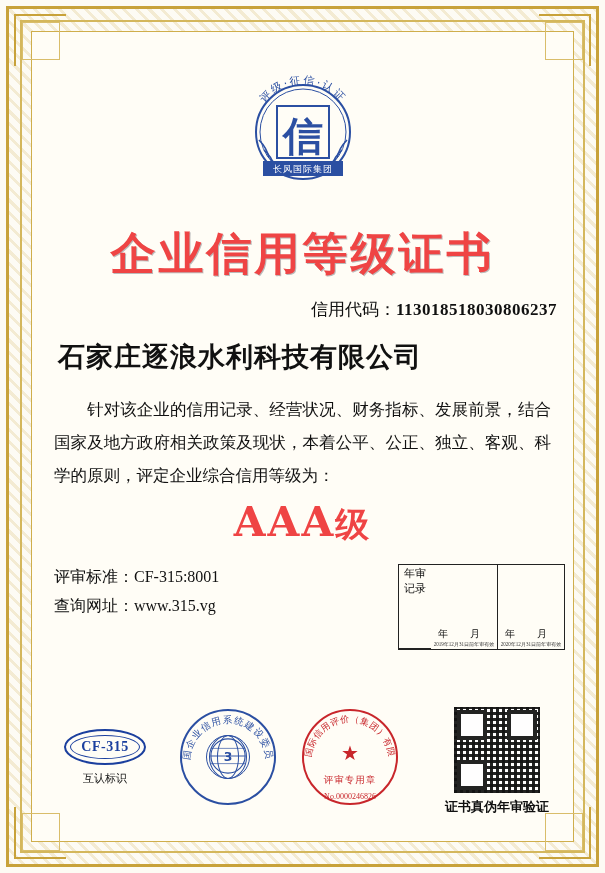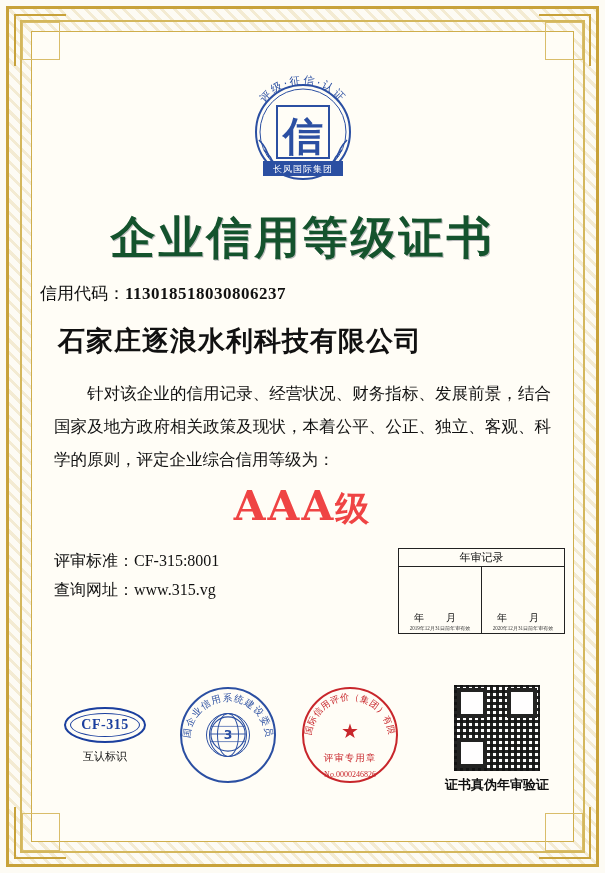--- a/index.html
+++ b/index.html
@@ -84,26 +84,27 @@
     height: 132px;
   }
 
   
   .cert-title {
     text-align: center;
     font-family: "DejaVu Serif", "Liberation Serif", serif;
     font-size: 45px;
     font-weight: bold;
     letter-spacing: 3px;
-    color: #14532d;
-    margin-top: 14px;
+    color: #ef4444;
+    margin-top: 30px;
     text-shadow: 1px 1px 0 #bbb;
   }
 
   .credit-code {
+    text-align: right;
     margin-top: 14px;
     padding-right: 8px;
     font-size: 17px;
     color: #111;
   }
   .credit-code .code-val {
     font-weight: bold;
     letter-spacing: 0.5px;
   }
 
@@ -152,21 +153,21 @@
   .info-list div { white-space: nowrap; }
 
   .annual-box {
     flex: 1;
     margin-left: 14px;
     margin-top: 2px;
     border: 1px solid #222;
     height: 86px;
     box-sizing: border-box;
     display: flex;
-    flex-direction: column;
+    flex-direction: row;
   }
   .annual-title {
     font-size: 11px;
     text-align: center;
     border-bottom: 1px solid #222;
     padding: 1px 0;
     color: #111;
   }
   .annual-cells {
     flex: 1;
@@ -193,21 +194,21 @@
     transform: scale(0.92);
     white-space: nowrap;
     padding-bottom: 1px;
   }
 
   
   .seals {
     position: absolute;
     left: 0;
     right: 0;
-    bottom: 30px;
+    bottom: 8px;
     height: 120px;
   }
   .seal {
     position: absolute;
     text-align: center;
   }
 
   .seal-cf {
     left: 22px;
     top: 24px;

